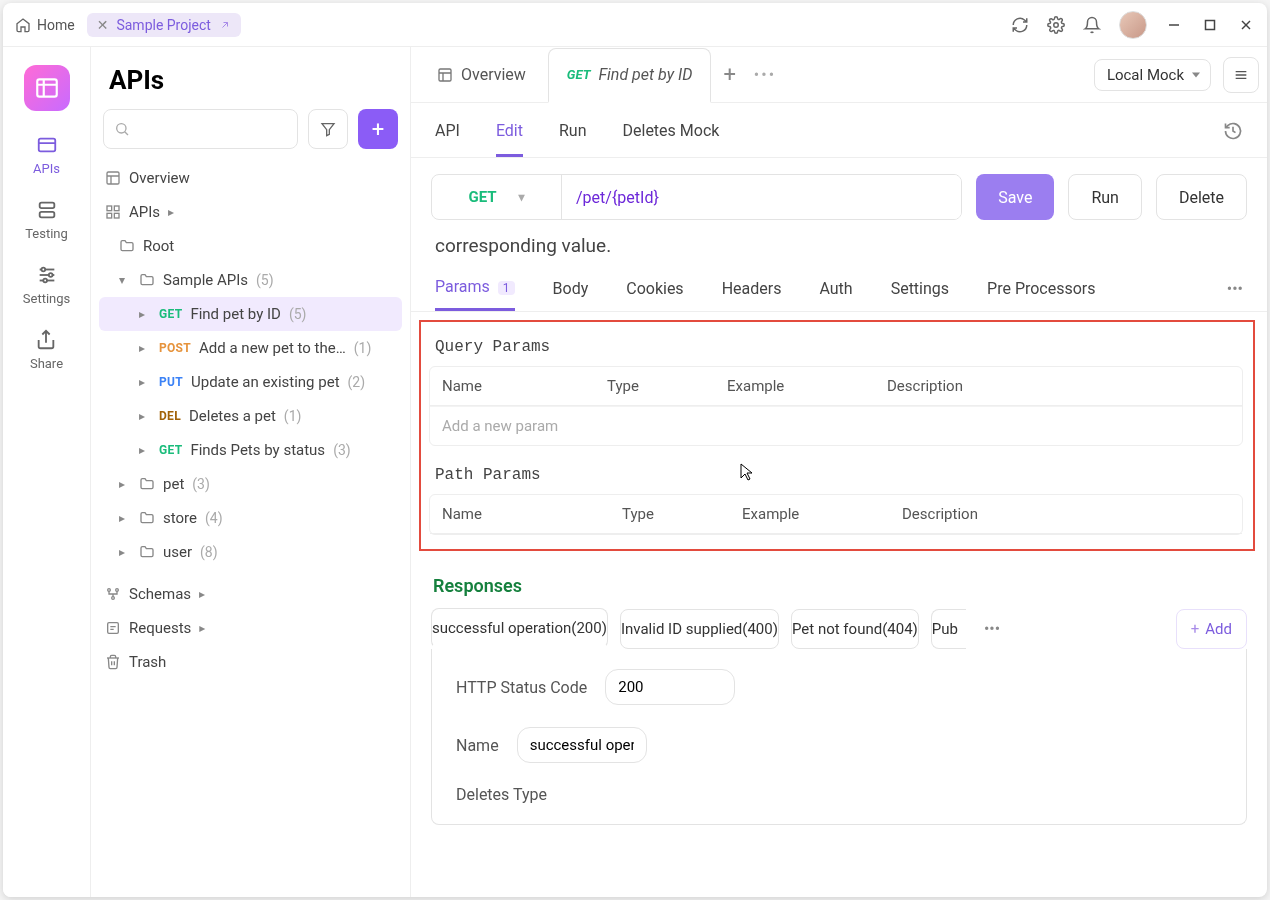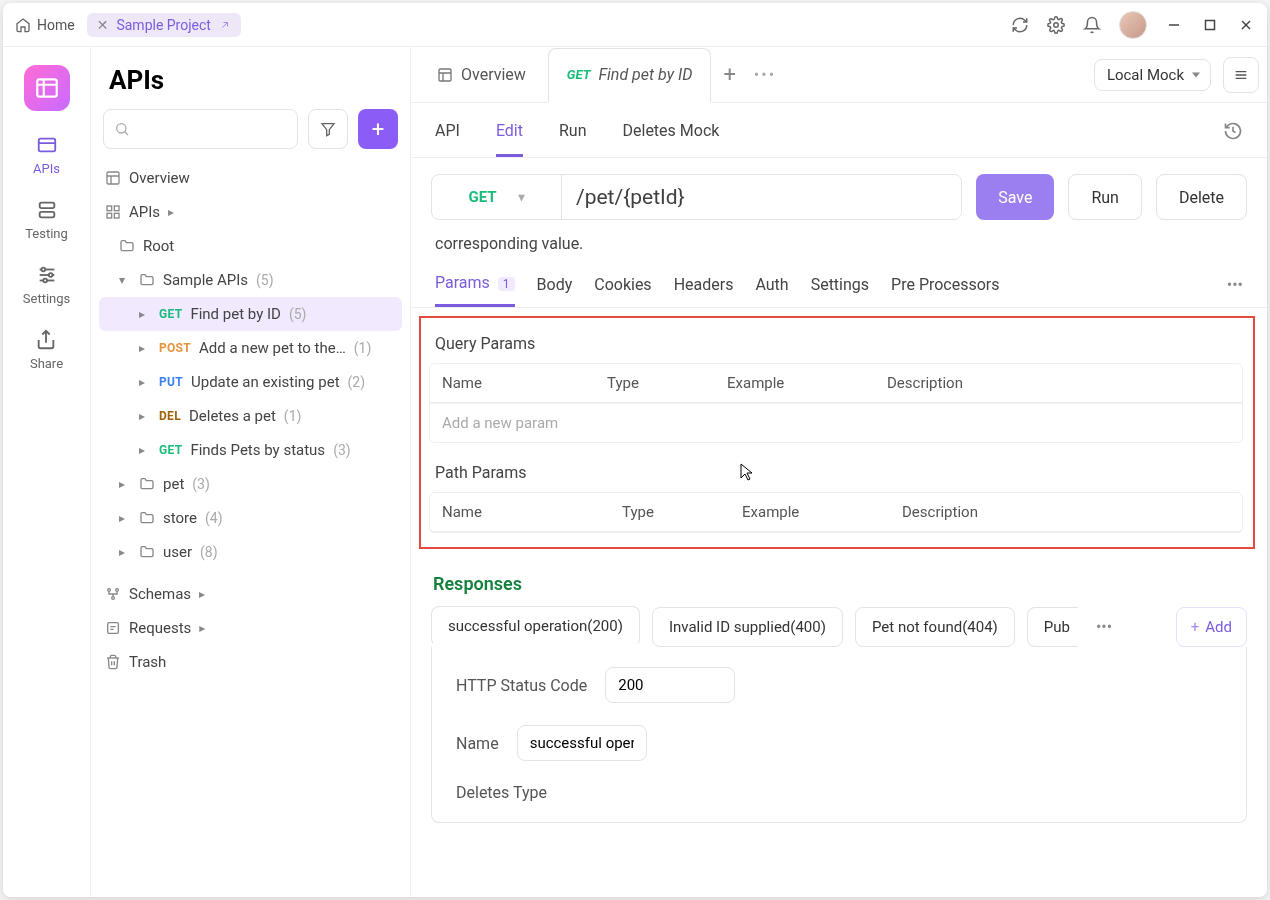--- a/index.html
+++ b/index.html
@@ -61,60 +61,60 @@
 
   .inner-tabs { display:flex; gap:36px; padding:18px 24px 0; border-bottom:1px solid #eee; font-size:16px; color:#444; position:relative; }
   .inner-tab { padding-bottom:14px; }
   .inner-tab.active { color:#7c5cde; border-bottom:3px solid #7c5cde; }
   .history-ico { margin-left:auto; color:#888; }
 
   .action-row { display:flex; gap:14px; padding:16px 20px 10px; align-items:stretch; }
   .method-url { flex:1; display:flex; border:1px solid #e3e3e3; border-radius:8px; overflow:hidden; }
   .method-select { width:130px; display:flex; align-items:center; justify-content:center; gap:22px; color:#1abc7b; font-weight:700; font-size:15px; border-right:1px solid #e3e3e3; }
   .method-select .caret { color:#aaa; font-size:12px; }
-  .url-input { flex:1; border:none; padding:0 14px; font-size:21px; color:#404040; outline:none; }
+  .url-input { flex:1; border:none; padding:0 14px; font-size:16px; color:#6d28d9; outline:none; }
   .btn { padding:0 22px; border-radius:8px; font-size:16px; display:flex; align-items:center; justify-content:center; height:46px; }
   .btn-save { background:#9b7ef0; color:#fff; }
   .btn-run, .btn-del { border:1px solid #e3e3e3; background:#fff; color:#333; }
 
-  .desc-row { padding:4px 24px 10px; color:#444; font-size:16px; }
-
-  .param-tabs { display:flex; gap:22px; padding:10px 24px 0; color:#444; font-size:16px; border-bottom:1px solid #eee; align-items:center; }
+  .desc-row { padding:4px 24px 10px; color:#444; font-size:19px; }
+
+  .param-tabs { display:flex; gap:38px; padding:10px 24px 0; color:#444; font-size:16px; border-bottom:1px solid #eee; align-items:center; }
   .param-tab { padding-bottom:12px; }
   .param-tab.active { color:#7c5cde; border-bottom:3px solid #7c5cde; }
   .param-count { background:#f1eafe; color:#7c5cde; border-radius:4px; font-size:12px; padding:0 5px; margin-left:4px; }
   .more-dots { margin-left:auto; color:#888; padding-bottom:12px; }
 
   .scroll-area { overflow:auto; flex:1; padding-bottom:20px; }
 
   .highlight-box { margin:8px 12px 10px 8px; border:2px solid #e34b3e; padding:10px 0 14px; }
-  .section-h { font-size:16px; color:#444; padding:6px 14px 10px; }
+  .section-h { font-size:16px; color:#444; padding:6px 14px 10px;font-family:Liberation Mono, monospace; }
   .tbl { width:calc(100% - 18px); margin:0 8px; border:1px solid #eee; border-radius:6px; }
   .tbl-head, .tbl-row { display:flex; padding:10px 12px; font-size:15px; color:#444; }
   .tbl-head { border-bottom:1px solid #eee; color:#555; }
   .tbl-row { border-top:1px solid #f3f3f3; }
   .c-name { flex:0 0 165px; }
   .c-type { flex:0 0 120px; }
   .c-ex { flex:0 0 160px; }
   .c-desc { flex:1; }
   .placeholder { color:#aaa; }
   .type-int { color:#e24f7a; }
   .req-star { color:#e24f7a; margin-left:10px; }
 
   .responses-h { font-size:18px; font-weight:600; padding:14px 22px 12px; color:#15803d; }
   .resp-tabs { display:flex; gap:12px; padding:0 20px; align-items:center; }
-  .resp-tab { border:1px solid #e3e3e3; border-radius:8px; padding:10px 16px; font-size:15px; color:#333; white-space:nowrap; }
+  .resp-tab { border:1px solid #e3e3e3; border-radius:8px; padding:10px 0; font-size:15px; color:#333; white-space:nowrap; }
   .resp-tab.active { border-bottom:2px solid #fff; }
   .resp-more { color:#888; padding:0 6px; }
   .add-resp { margin-left:auto; color:#7c5cde; border:1px solid #e8e0fb; border-radius:8px; padding:10px 14px; display:flex; align-items:center; gap:6px; font-size:15px; }
 
   .resp-body { padding:20px 24px; display:flex; flex-direction:column; gap:22px; font-size:16px; color:#444; border:1px solid #e3e3e3; border-top:none; margin:0 20px; border-radius:0 0 8px 8px; }
   .field-row { display:flex; align-items:center; gap:18px; }
   .field-row .lbl { color:#555; }
-  .text-input { border:1px solid #e3e3e3; border-radius:8px; padding:8px 12px; font-size:15px; width:130px; }
+  .text-input { border:1px solid #e3e3e3; border-radius:13px; padding:8px 12px; font-size:15px; width:130px; }
   .select-input { border:1px solid #e3e3e3; border-radius:6px; padding:8px 30px 8px 12px; font-size:15px; width:140px; position:relative; }
   .select-input::after { content:""; position:absolute; right:10px; top:50%; width:0;height:0;border-left:4px solid transparent;border-right:4px solid transparent;border-top:5px solid #aaa; transform:translateY(-50%); }
 
   .cursor { position:absolute; left:740px; top:463px; font-size:16px; color:#000; pointer-events:none; }
 
   svg { display:block; }
 </style>
 </head>
 <body>
 

